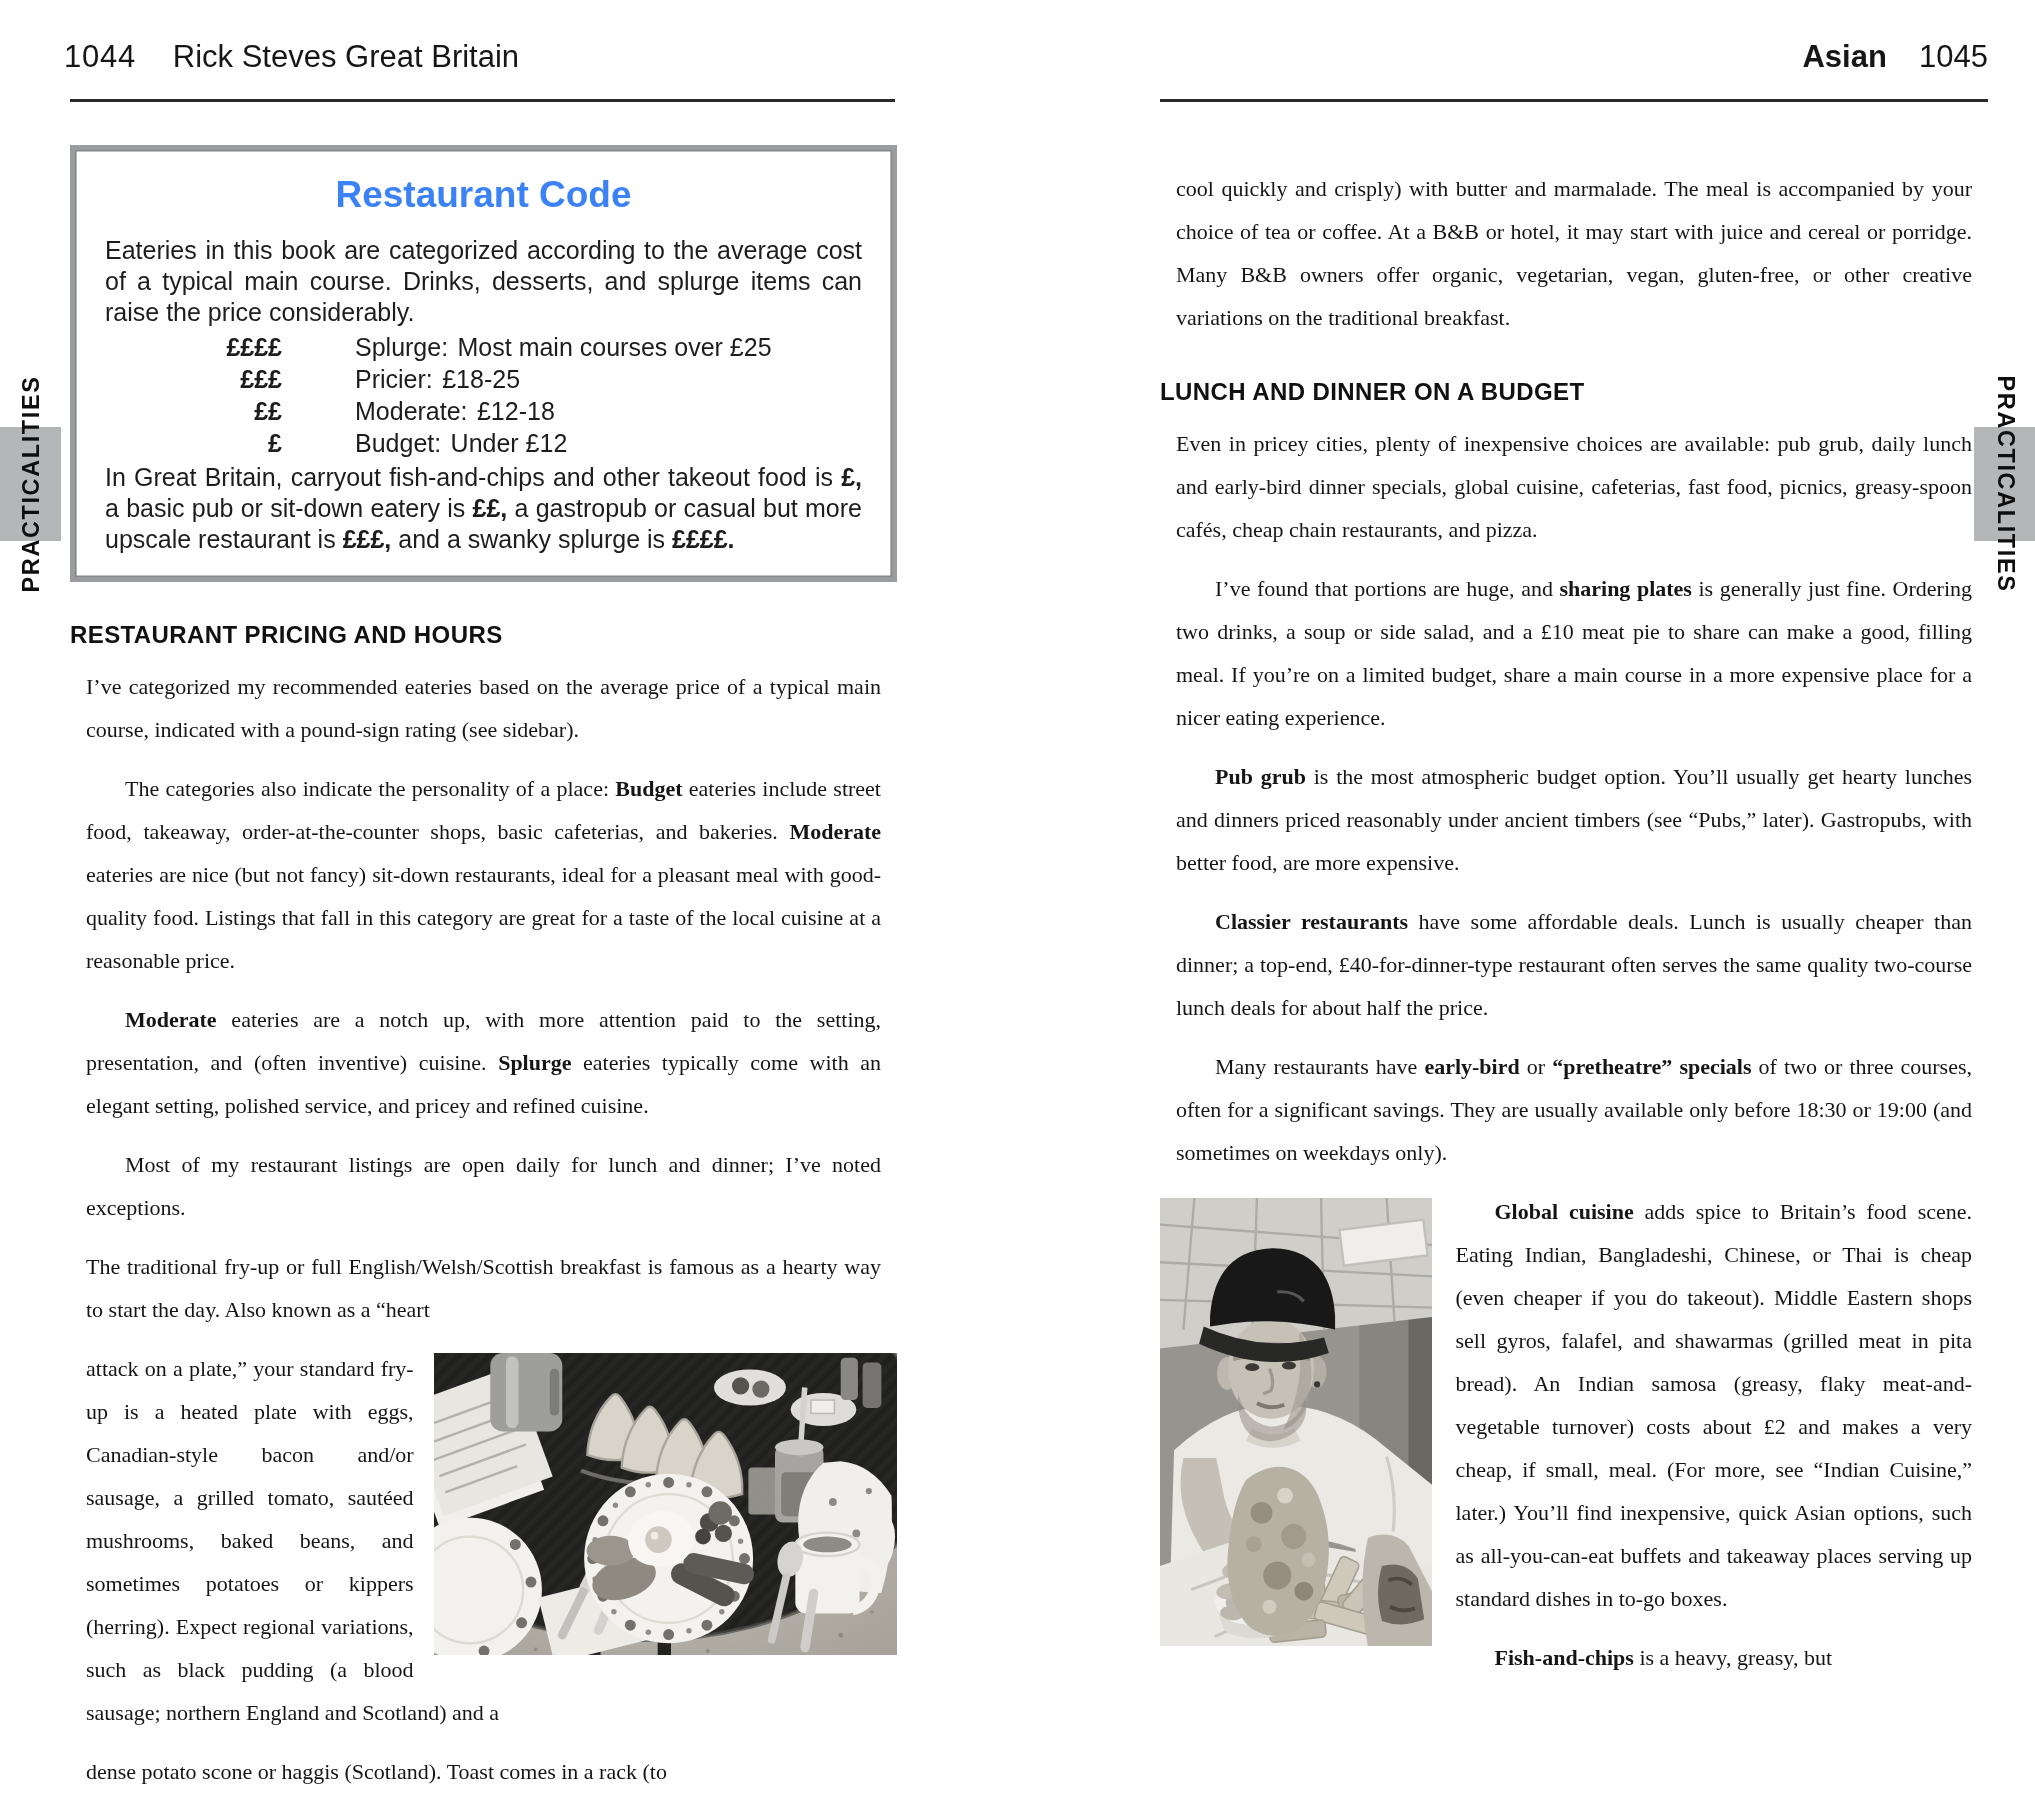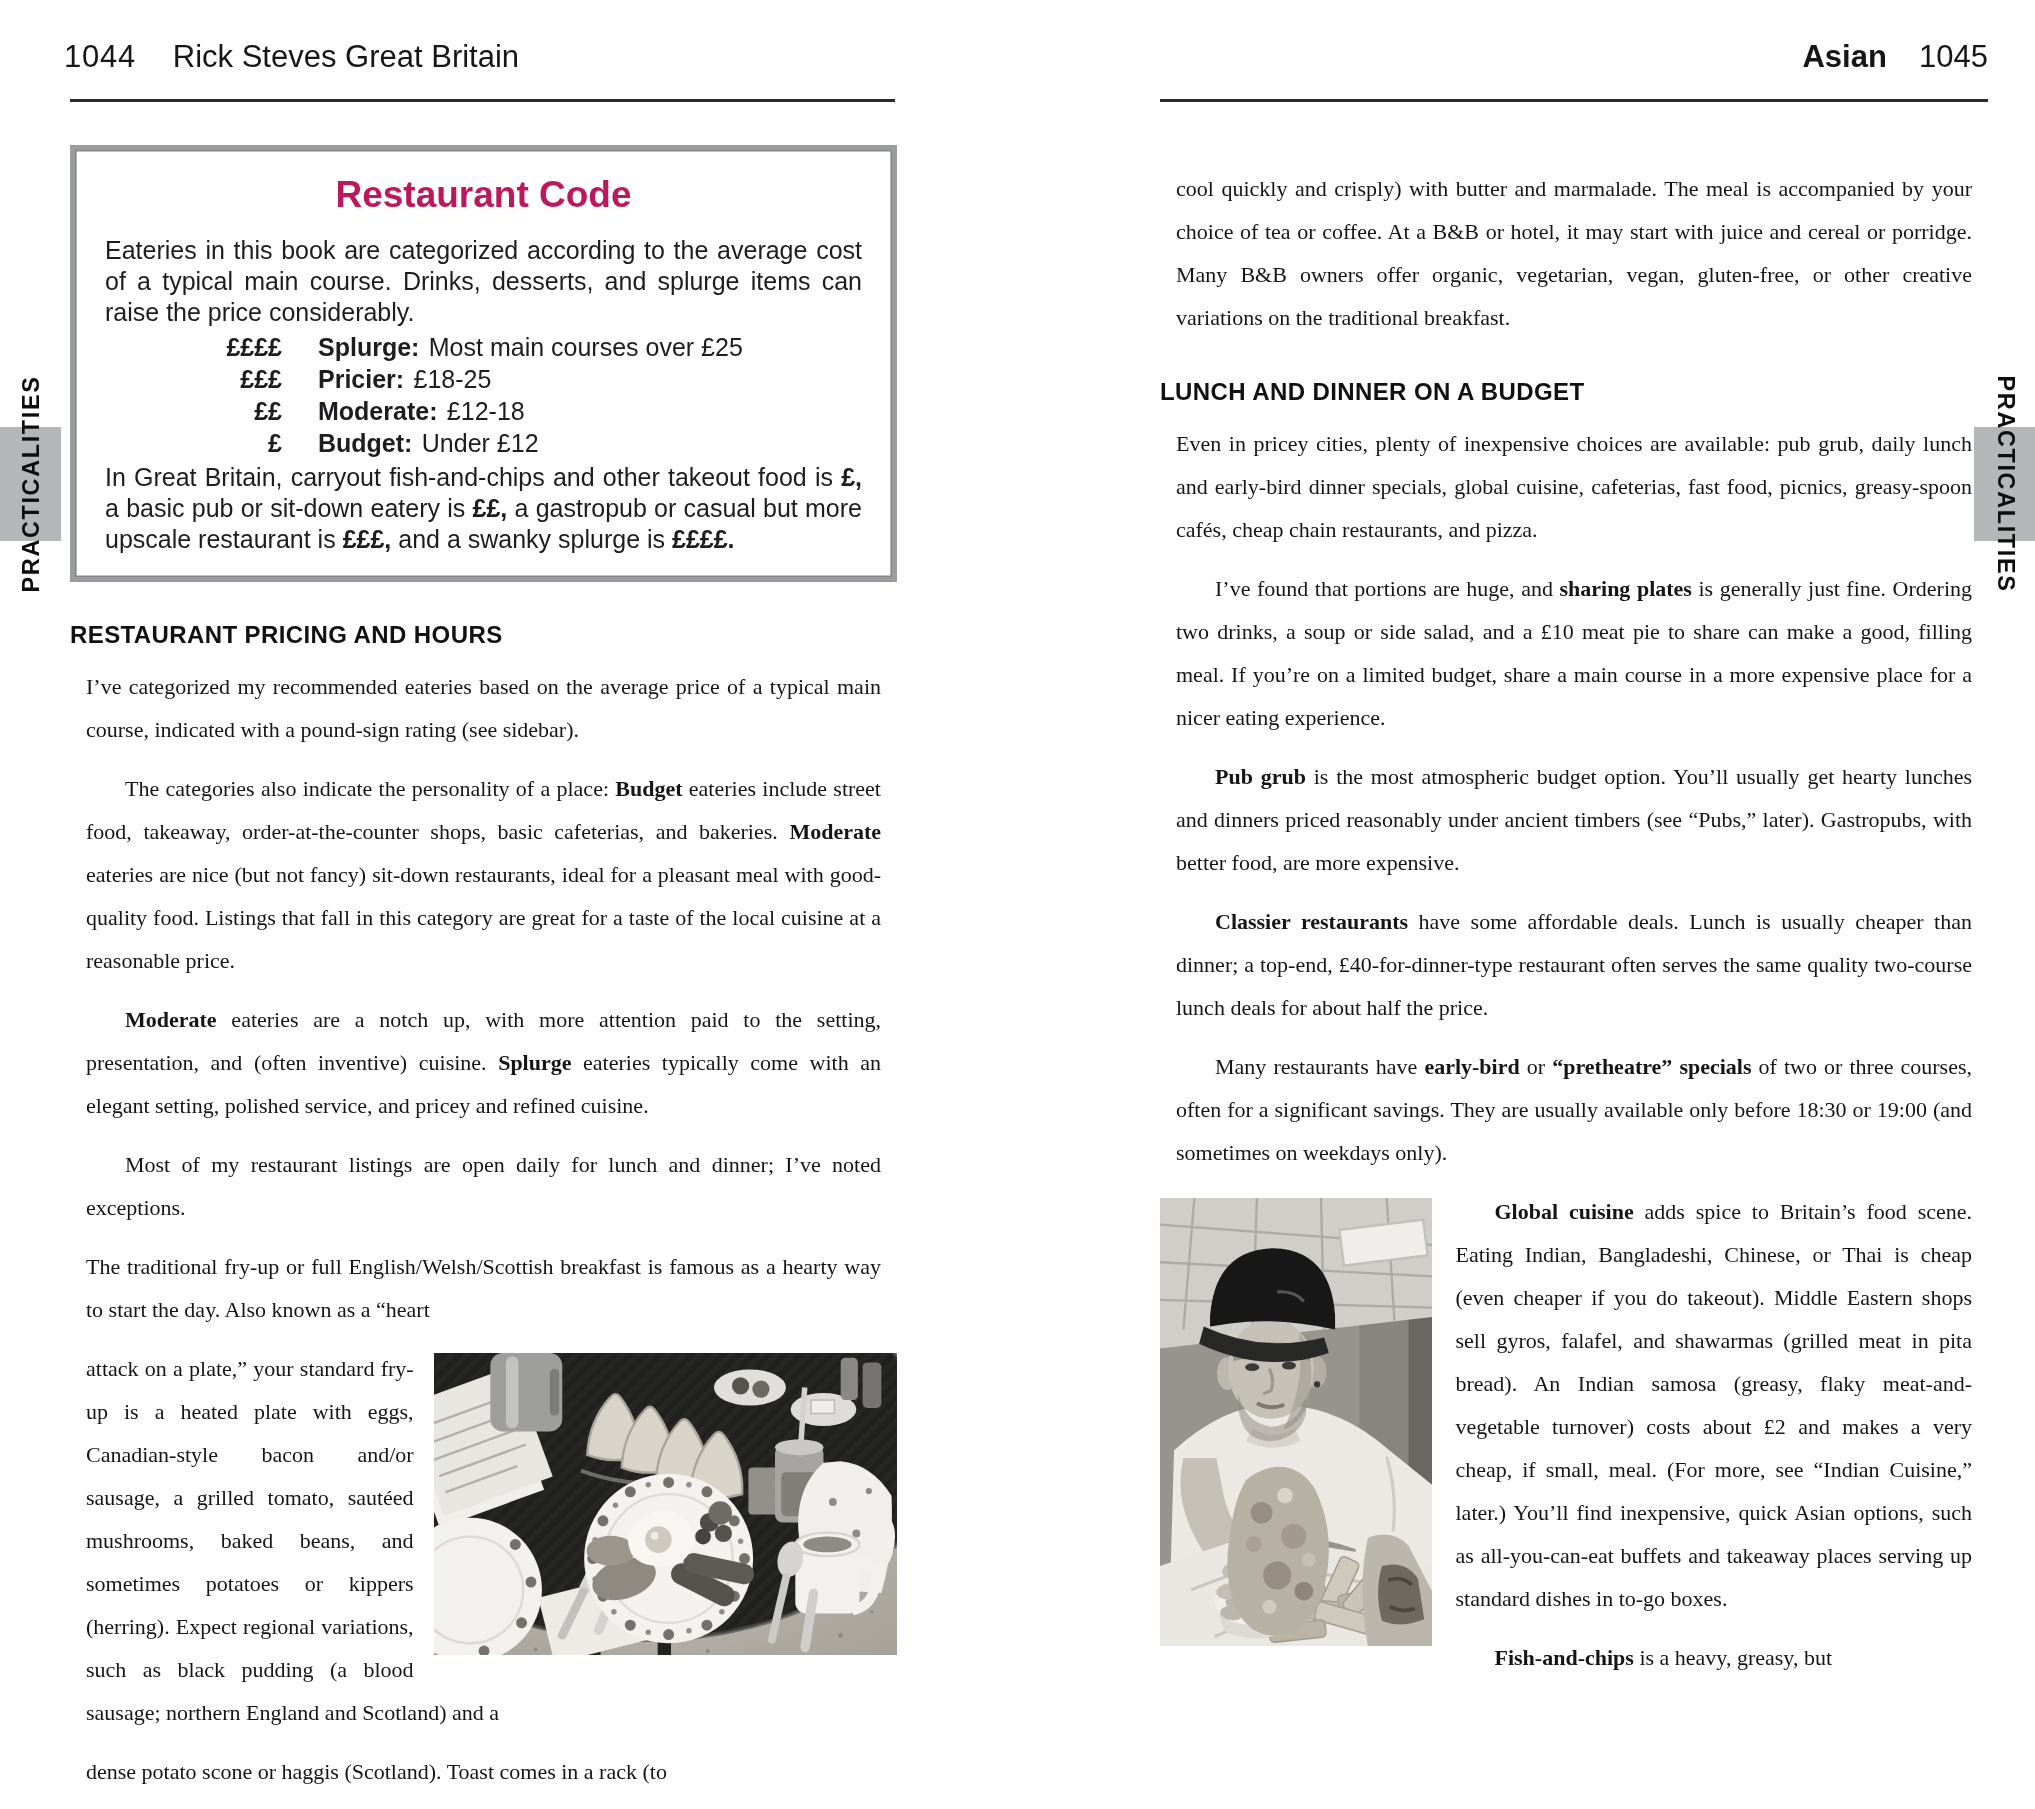--- a/index.html
+++ b/index.html
@@ -29,26 +29,26 @@
 
   
   .col{position:absolute;}
   .col-l{left:70px;top:145px;width:827px;}
   .col-r{left:1160px;top:151px;width:828px;}
 
   
   .code-box{border:5.5px solid #9a9c9e;box-shadow:inset 0 0 0 1.6px #84868a;
             padding:12.5px 30px 22px 30px;margin:0 0 12.5px 0;
             font-family:"Liberation Sans",sans-serif;color:#1d1d1f;}
-  .box-title{text-align:center;font-size:37px;font-weight:bold;color:#be185d;margin:11px 0 19px;}
+  .box-title{text-align:center;font-size:37px;font-weight:bold;color:#3b82f6;margin:11px 0 19px;}
   .box-p{font-size:25px;line-height:31px;text-align:justify;margin:0;}
   .price-list{margin:3.1px 0;}
   .price-row{display:flex;font-size:25px;line-height:32px;}
   .psym{width:213px;padding-right:36px;box-sizing:border-box;text-align:right;font-weight:bold;}
-  .plabel{font-weight:bold;}
+  .plabel{font-weight:normal;margin-left:37px;}
   .pdesc-text{margin-left:9.4px;}
 
   
   .sec-h{font-family:"Liberation Sans",sans-serif;font-size:24px;font-weight:bold;
          margin:39px 0 9.4px;letter-spacing:0.4px;color:#111;}
   .bp{font-size:22px;line-height:43px;text-align:justify;margin:16px;}
   .bold{font-weight:bold;}
   .indent{text-indent:39px;}
   .tail{clear:both;}
 

